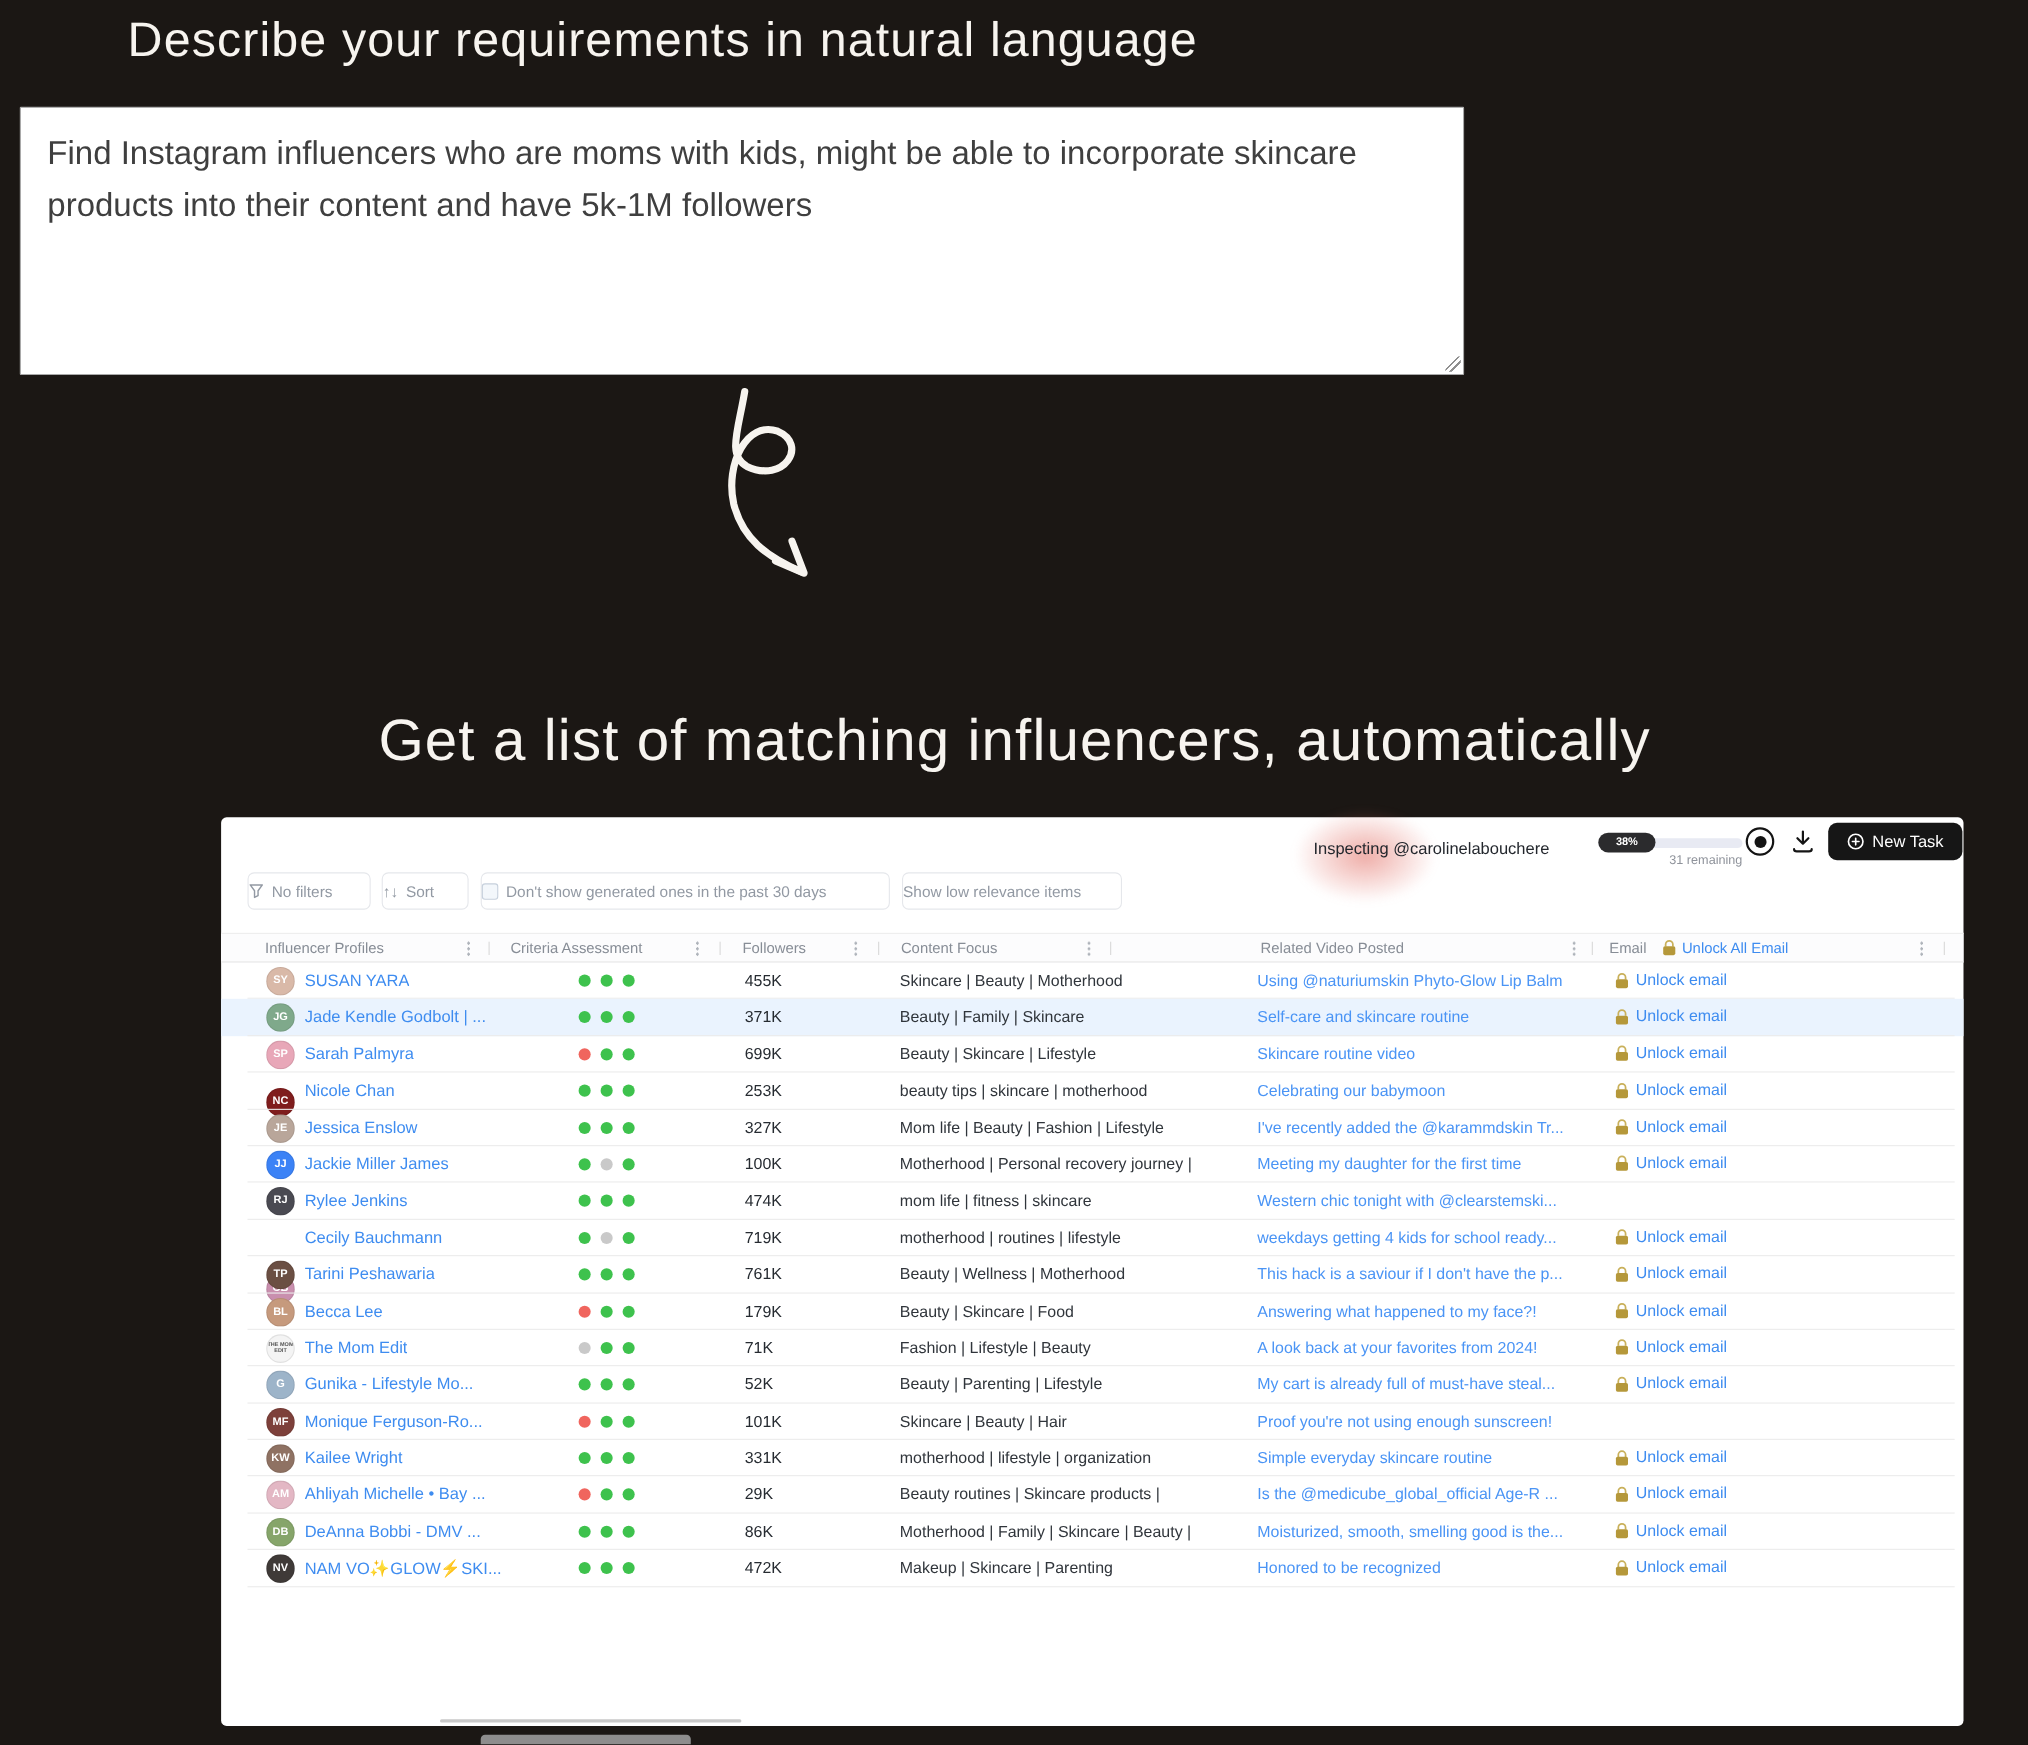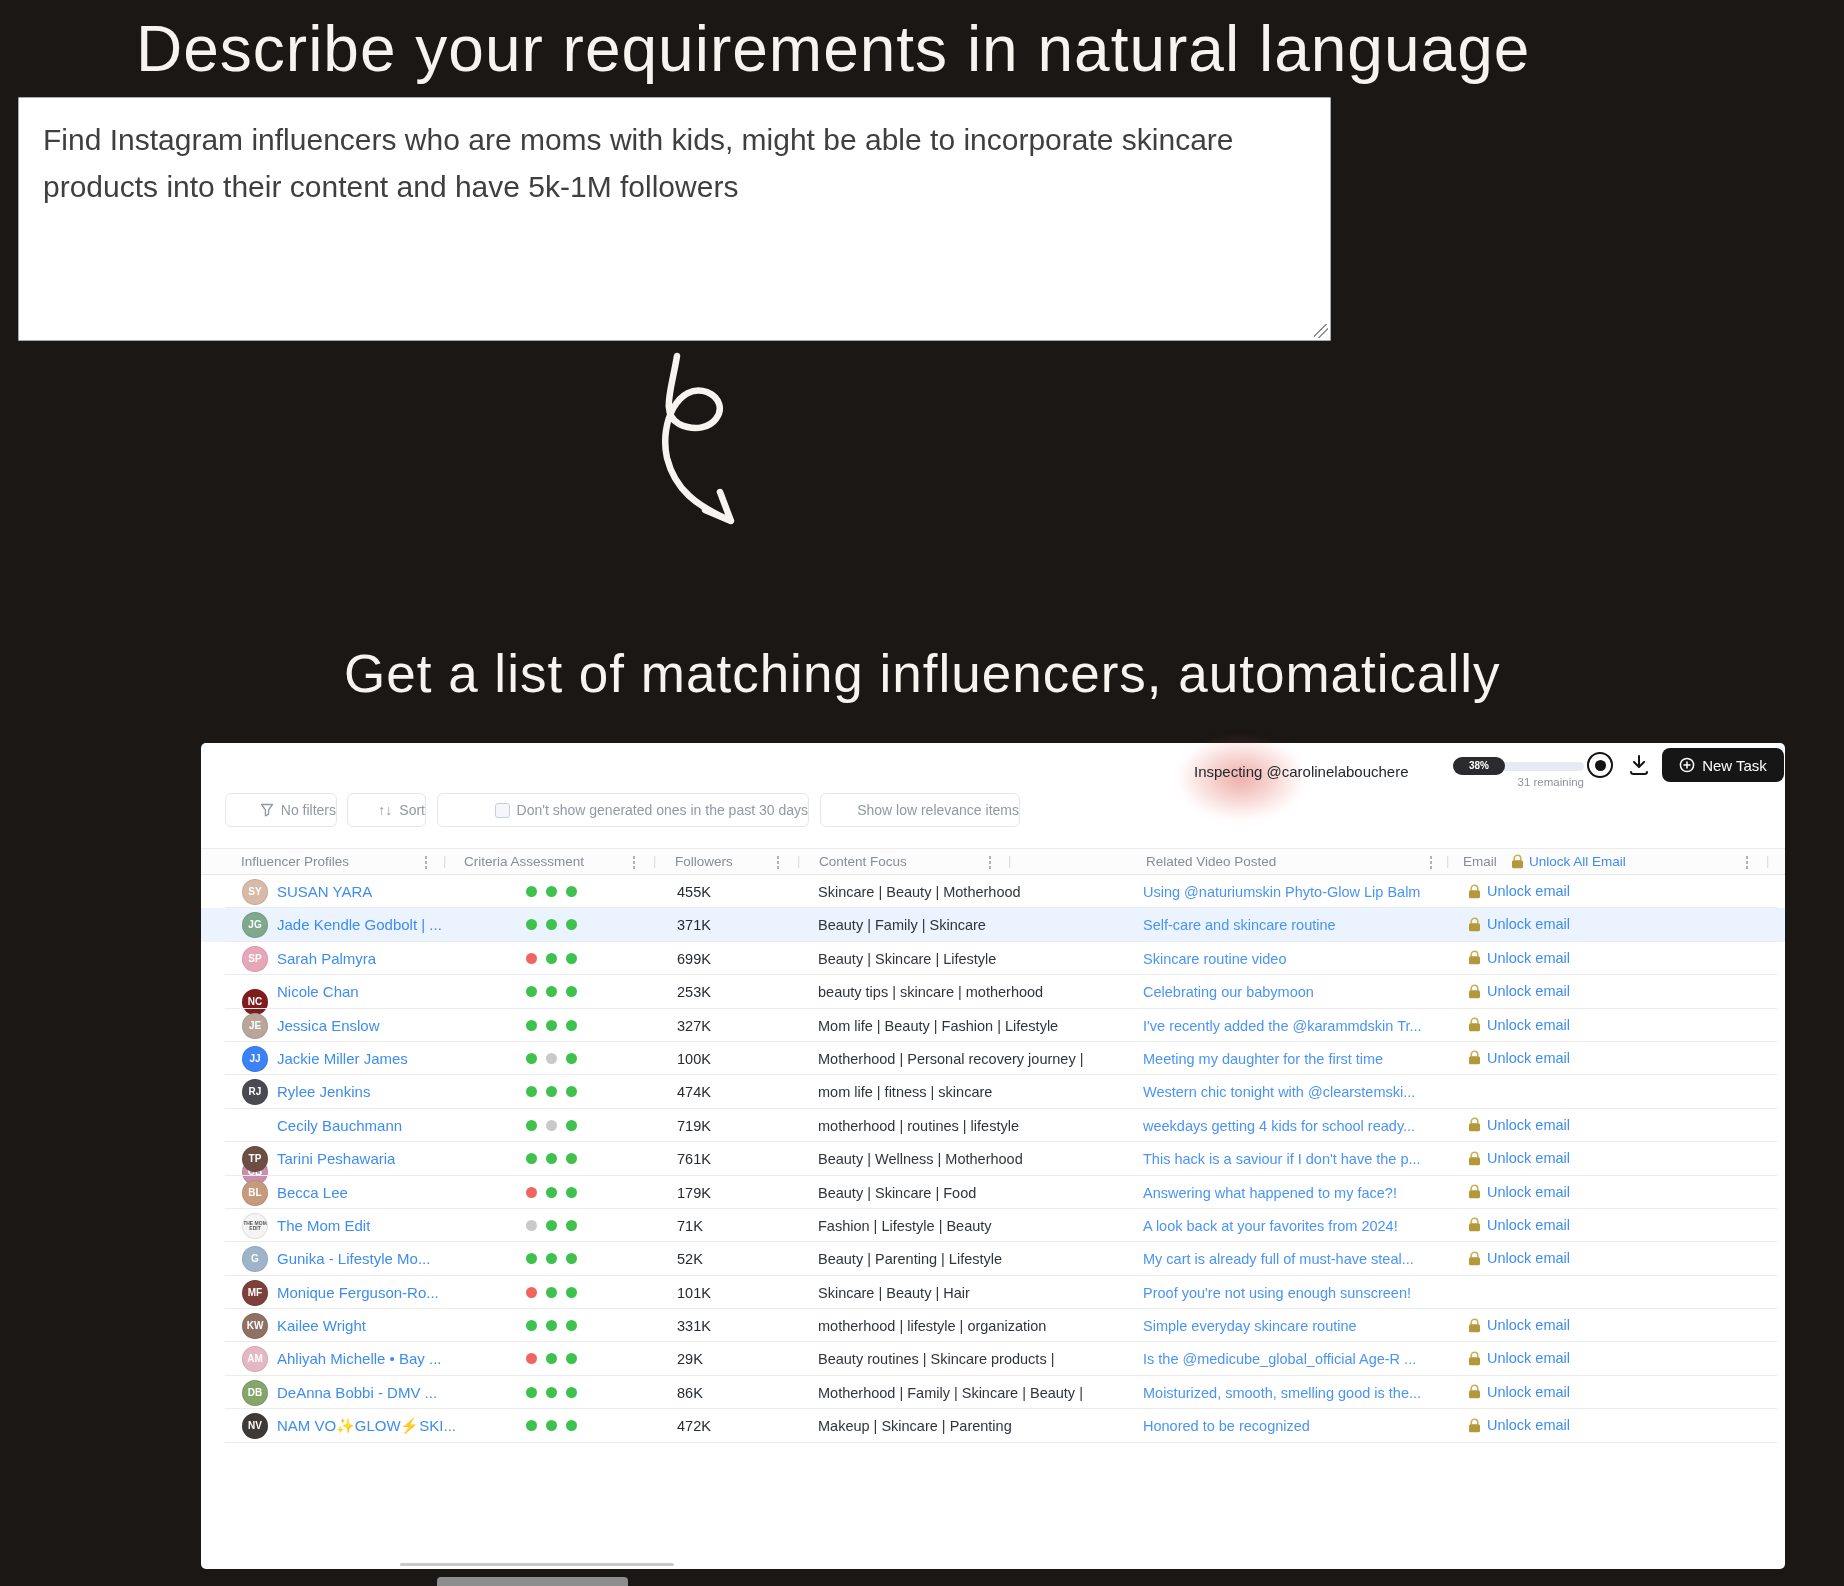--- a/index.html
+++ b/index.html
@@ -1,20 +1,20 @@
 <!DOCTYPE html>
 <html style="--accent: #3e8cf0; --green: #3ec24d; --red: #f0655e; --gray: #c9c9c9;"><head>
 <meta charset="utf-8">
 <style>
   * { margin:0; padding:0; box-sizing:border-box; }
   html,body { width:1844px; height:1586px; overflow:hidden; }
   body { background:#1b1714; font-family:"Liberation Sans", sans-serif; position:relative; }
 
   .title { position:absolute; color:#f7f4ef; font-weight:400; letter-spacing:1px; white-space:nowrap; }
-  .title1 { left:116px; top:12px; width:1116px; text-align:center; font-size:64px;margin-left:20px; }
+  .title1 { left:116px; top:12px; width:1116px; font-size:44px; }
   .title2 { left:344px; top:643px; font-size:53px; }
 
   .query {
     position:absolute; left:18px; top:97px; width:1313px; height:244px;
     background:#ffffff; border:1px solid #a9a9a9; border-radius:1px;
     font-family:"Liberation Sans", sans-serif; font-size:30px; line-height:1.58;
     color:#3f3f3f; padding:18px 24px; resize:none; outline:none; overflow:hidden;
   }
   .grip { position:absolute; left:1314px; top:324px; width:14px; height:14px;
     background:linear-gradient(135deg, transparent 40%, #8f8f8f 40% 48%, transparent 48% 62%, #8f8f8f 62% 70%, transparent 70%); }
@@ -35,21 +35,21 @@
   .rec-btn { position:absolute; left:1386px; top:9px; width:26px; height:26px; border:2.5px solid #141414; border-radius:50%; background:#fff; }
   .rec-btn::after { content:""; position:absolute; left:50%; top:50%; width:11px; height:11px; margin:-5.5px 0 0 -5.5px;
     background:#141414; border-radius:50%; }
   .dl-btn { position:absolute; left:1426px; top:11px; width:24px; height:24px; cursor:pointer; }
   .newtask { position:absolute; left:1461px; top:5px; width:122px; height:34px; background:#161616; border:none;
     border-radius:8px; color:#ffffff; font-size:15px; font-family:"Liberation Sans",sans-serif;
     display:flex; align-items:center; justify-content:center; gap:7px; cursor:pointer; }
 
   
   .fbtn { position:absolute; top:50px; height:34px; background:#fff; border:1px solid #e5e7eb; border-radius:6px;
-    color:#9299a3; font-size:14px; display:flex; align-items:center; justify-content:flex-end; gap:7px;
+    color:#9299a3; font-size:14px; display:flex; align-items:center; justify-content:flex-start; gap:7px;
     font-family:"Liberation Sans",sans-serif; cursor:pointer; white-space:nowrap; }
   .fbtn.f1 { left:24px;  width:112px; }
   .fbtn.f2 { left:146px; width:79px; }
   .fbtn.f3 { left:236px; width:372px; }
   .fbtn.f4 { left:619px; width:200px; }
   .cbx { width:15px; height:15px; border:1px solid #c6d0dc; border-radius:3px; background:#f3f7fb; }
 
   
   .thead { position:absolute; left:0; top:105px; width:1584px; height:27px; background:#fcfcfd;
     border-top:1px solid #ededed; border-bottom:1px solid #e6e6e6; }

